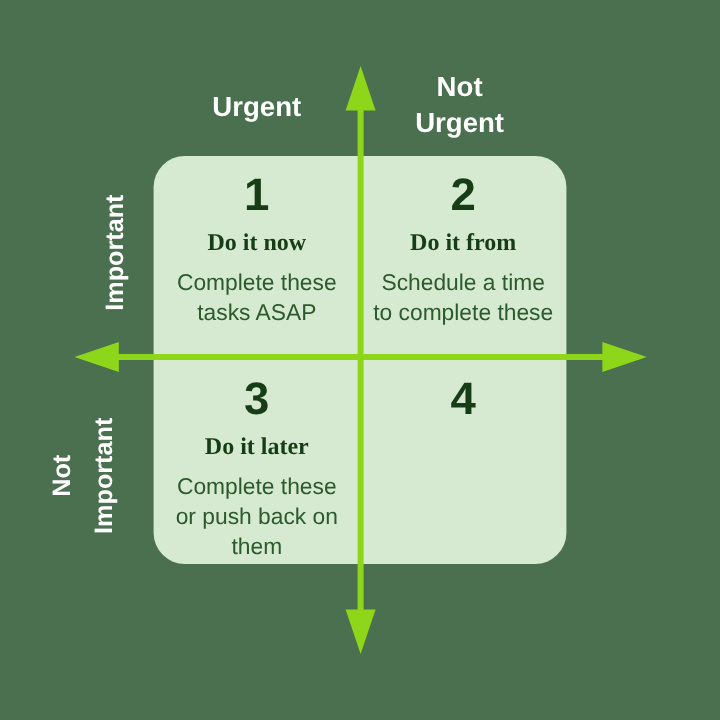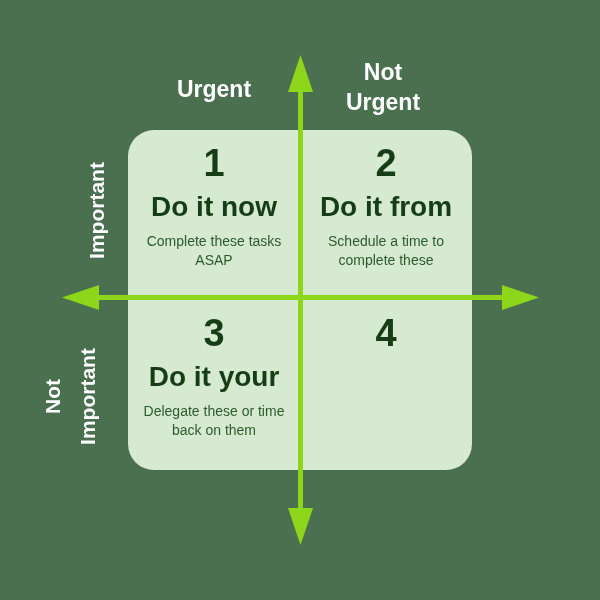--- a/index.html
+++ b/index.html
@@ -61,29 +61,30 @@
   .q-number {
     color: #163d16;
     font-size: 38px;
     font-weight: bold;
     line-height: 1.0;
     margin: 0 0 10px 0;
     letter-spacing: 0px;
   }
   .q-title {
     color: #163d16;
-    font-size: 28px;
+    font-size: 20px;
     font-weight: bold;
     line-height: 1.05;
     margin: 0 0 11px 0;
     white-space: nowrap;
+    font-family: Liberation Serif, serif;
   }
   .q-desc {
     color: #2d5a2d;
-    font-size: 14px;
+    font-size: 19px;
     font-weight: normal;
     line-height: 1.32;
     margin: 0;
     max-width: 160px;
   }
 
   
   .col-header {
     position: absolute;
     color: #ffffff;
@@ -163,22 +164,22 @@
     </div>
 
     <div class="quadrant">
       <div class="q-number">2</div>
       <div class="q-title">Do it from</div>
       <div class="q-desc">Schedule a time to complete these</div>
     </div>
 
     <div class="quadrant">
       <div class="q-number">3</div>
-      <div class="q-title">Do it your</div>
-      <div class="q-desc">Delegate these or time back on them</div>
+      <div class="q-title">Do it later</div>
+      <div class="q-desc">Complete these or push back on them</div>
     </div>
 
     <div class="quadrant">
       <div class="q-number">4</div>
     </div>
 
   </div>
 
   <div class="col-header" id="header-urgent">Urgent</div>
 

